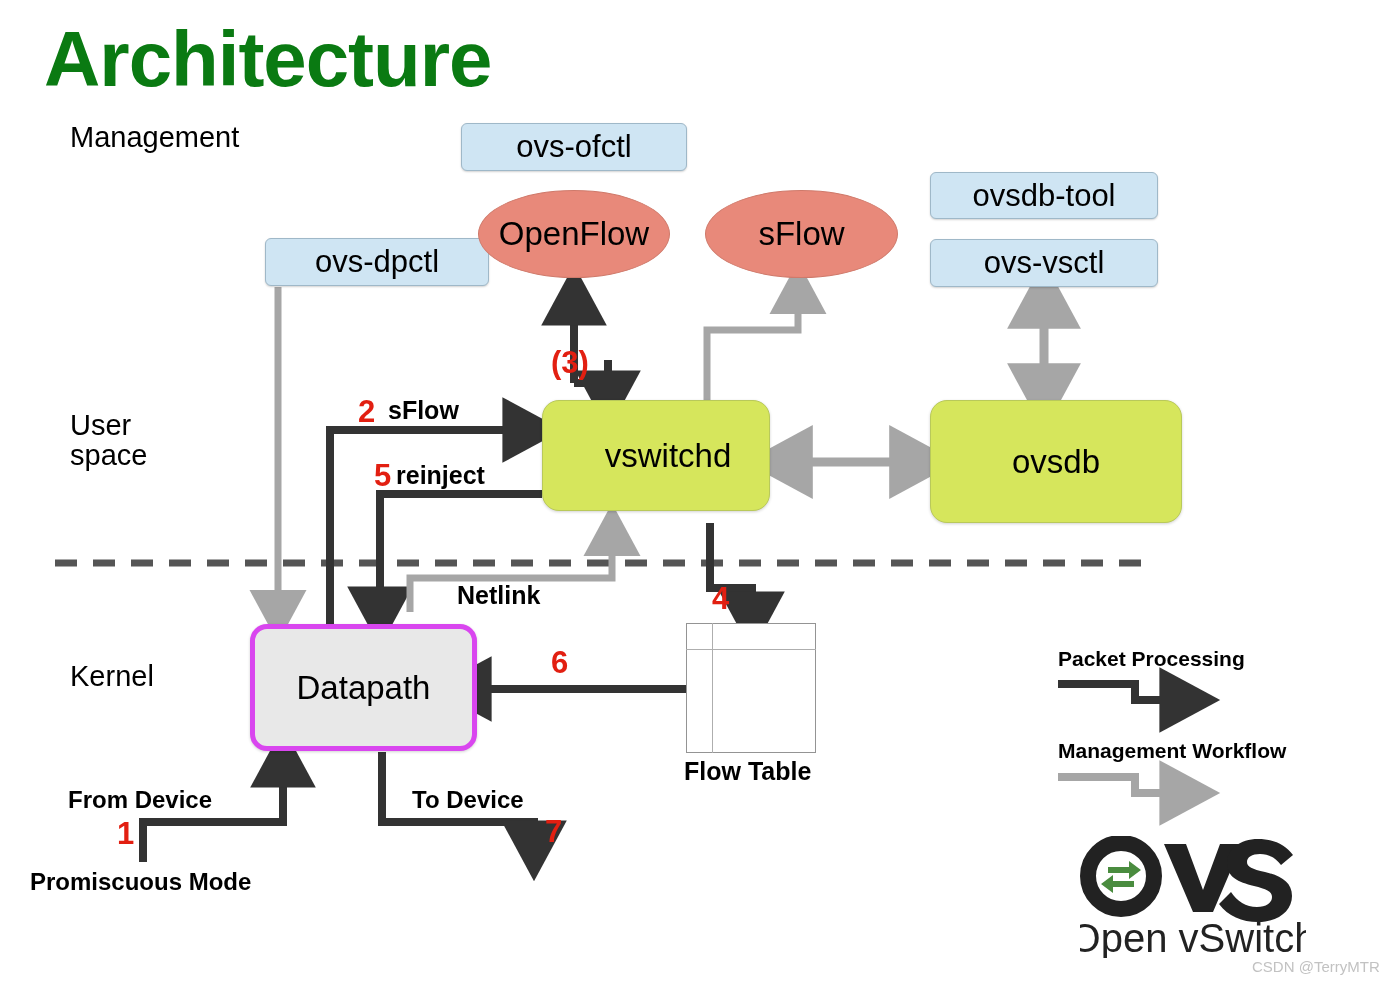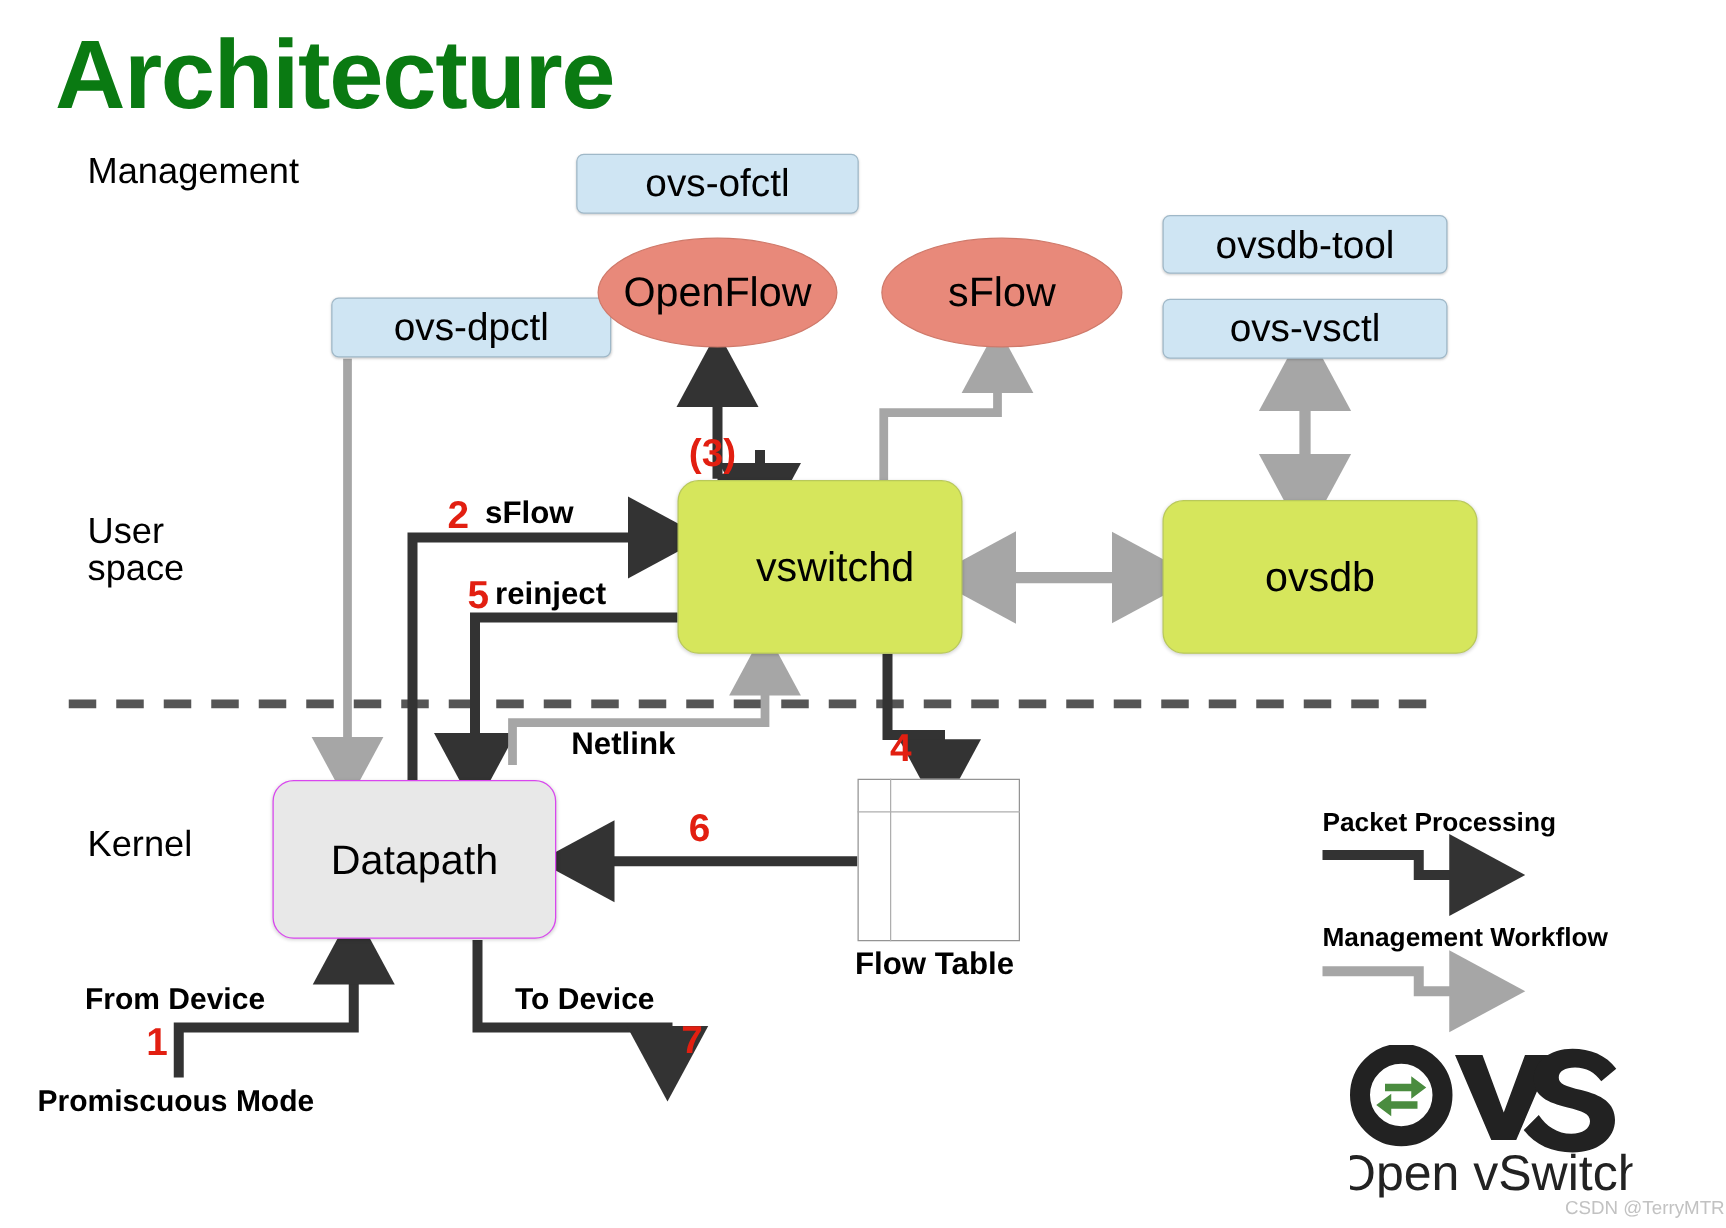--- a/index.html
+++ b/index.html
@@ -41,24 +41,25 @@
   }
   .proc-box {
     background: #d6e65c;
     border: 1px solid #b9c95a;
     border-radius: 17px;
     font-size: 33px;
     box-shadow: 0 1px 3px rgba(0,0,0,0.18);
   }
   .kernel-box {
     background: #e8e8e8;
-    border: 1px solid #d946ef;
+    border: 5px solid #d946ef;
     border-radius: 17px;
     font-size: 33px;
     box-shadow: 0 1px 3px rgba(0,0,0,0.18);
+    margin-left: 32px;
   }
   .ellipse-node {
     background: #e8897a;
     border: 1px solid #cf7a6b;
     border-radius: 50%;
     font-size: 33px;
   }
   .plain-label {
     position: absolute;
     font-family: "Liberation Sans", sans-serif;
@@ -232,21 +233,21 @@
   </div>
 
   <div class="node ellipse-node" style="left:478px; top:190px; width:192px; height:88px;">
     <span>OpenFlow</span>
   </div>
 
   <div class="node ellipse-node" style="left:705px; top:190px; width:193px; height:88px;justify-content:center;">
     <span>sFlow</span>
   </div>
 
-  <div class="node proc-box" style="left:542px; top:384px; width:228px; height:139px;padding-left:24px;">
+  <div class="node proc-box" style="left:542px; top:400px; width:228px; height:111px;padding-left:24px;">
     <span>vswitchd</span>
   </div>
 
   <div class="node proc-box" style="left:930px; top:400px; width:252px; height:123px;">
     <span>ovsdb</span>
   </div>
 
   <div class="node kernel-box" style="left:218px; top:624px; width:227px; height:127px;">
     <span>Datapath</span>
   </div>

